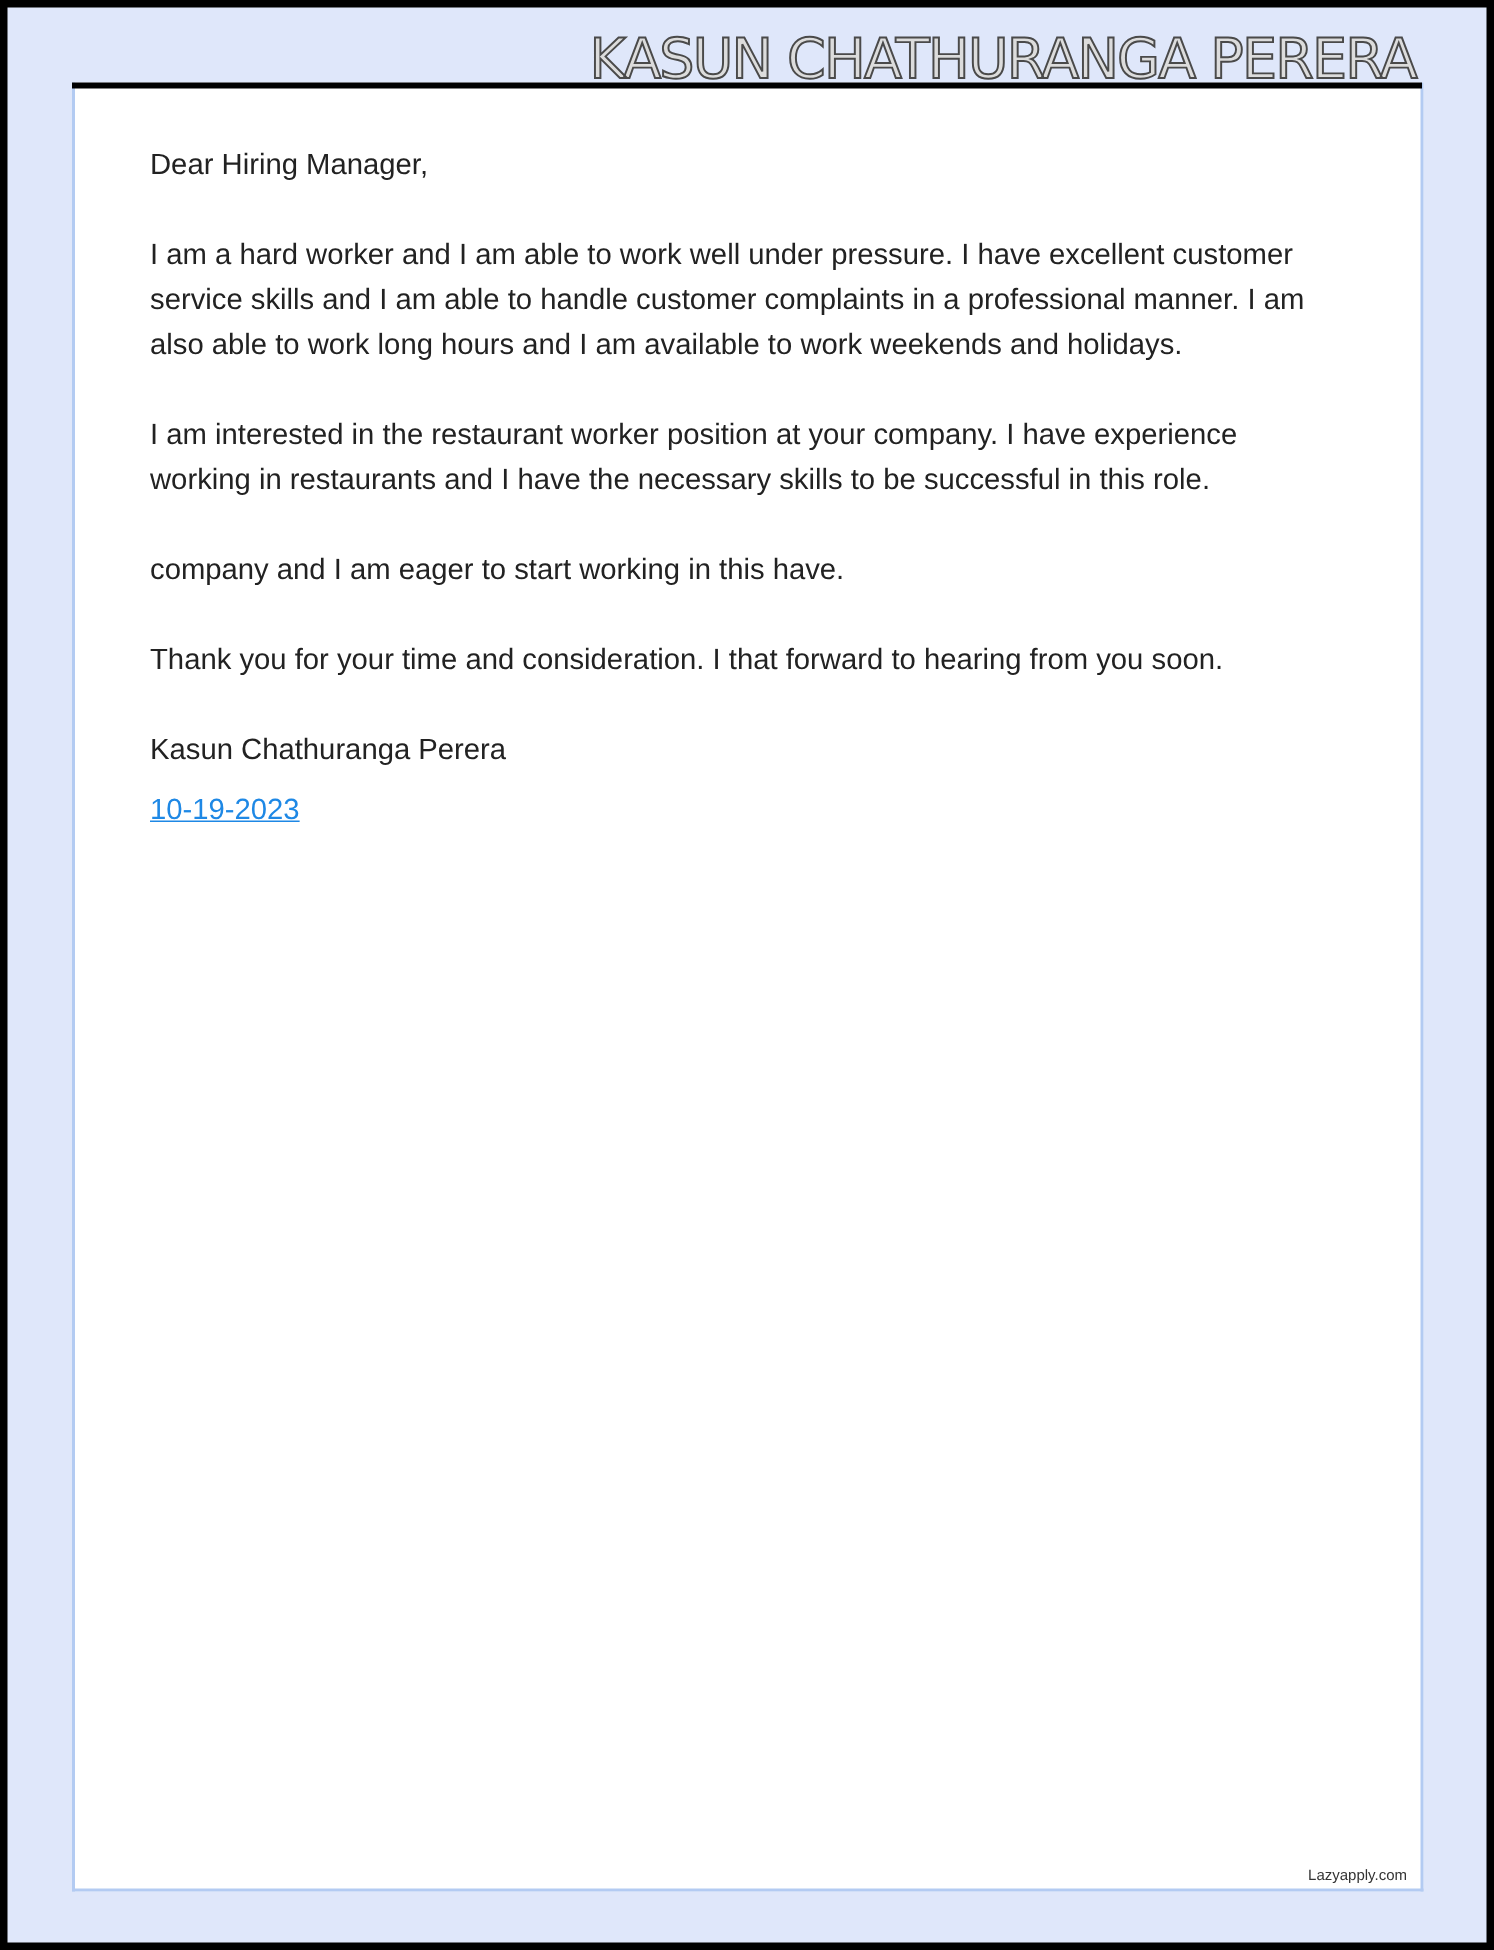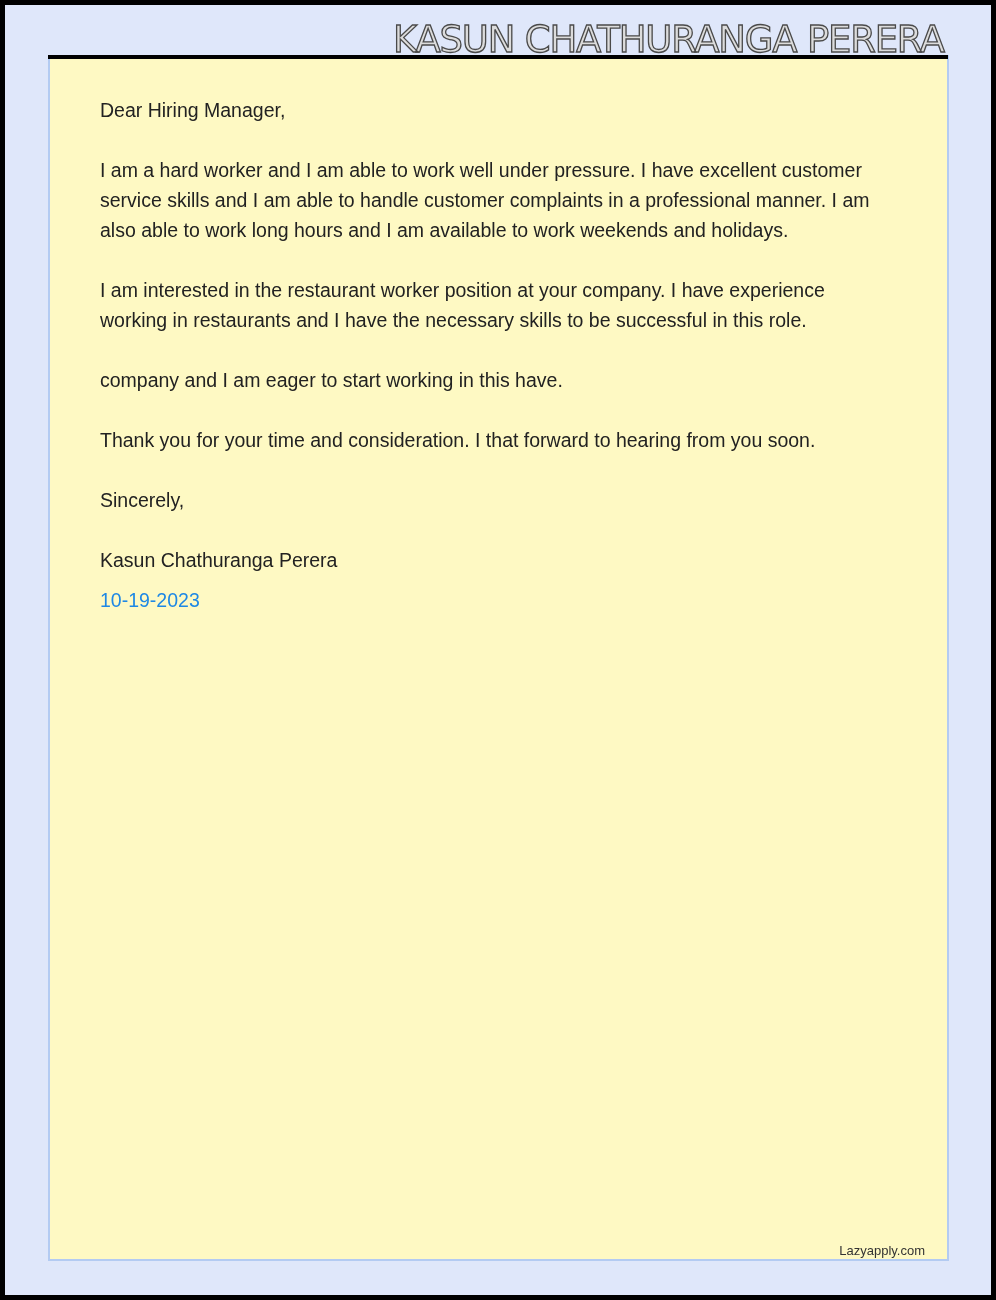--- a/index.html
+++ b/index.html
@@ -35,21 +35,21 @@
       color: #dcdcdc;
       -webkit-text-stroke: 1.3px #4a4a4a;
       white-space: nowrap;
     }
     .page {
       position: absolute;
       left: 48px;
       top: 55px;
       width: 897px;
       height: 1204px;
-      background: #fef9c3;
+      background: #ffffff;
       border-left: 2px solid #b3cbf2;
       border-right: 2px solid #b3cbf2;
       border-bottom: 2px solid #b3cbf2;
       border-top: none;
     }
     .page-rule {
       position: absolute;
       left: 48px;
       top: 55px;
       width: 900px;
@@ -68,26 +68,27 @@
     .para {
       margin: 0 0 30px 0;
     }
     .line {
       display: block;
       white-space: nowrap;
     }
     .date {
       color: #1e88e5;
       margin-top: -20px;
+      text-decoration: underline;
     }
     .footer-brand {
       position: absolute;
-      right: 22px;
+      right: 9px;
       bottom: 0px;
-      font-size: 13px;
+      font-size: 10px;
       line-height: 16px;
       color: #333333;
     }
   </style>
 </head>
 <body>
 
 <div class="frame">
   <h1 class="title">KASUN CHATHURANGA PERERA</h1>
 </div>
@@ -108,21 +109,20 @@
     </p>
 
     <p class="para">
       <span class="line">company and I am eager to start working in this have.</span>
     </p>
 
     <p class="para">
       <span class="line">Thank you for your time and consideration. I that forward to hearing from you soon.</span>
     </p>
 
-    <p class="para">Sincerely,</p>
 
     <p class="para">Kasun Chathuranga Perera</p>
 
     <p class="para date">10-19-2023</p>
   </div>
 
   <div class="footer-brand">Lazyapply.com</div>
 </div>
 
 <div class="page-rule"></div>

